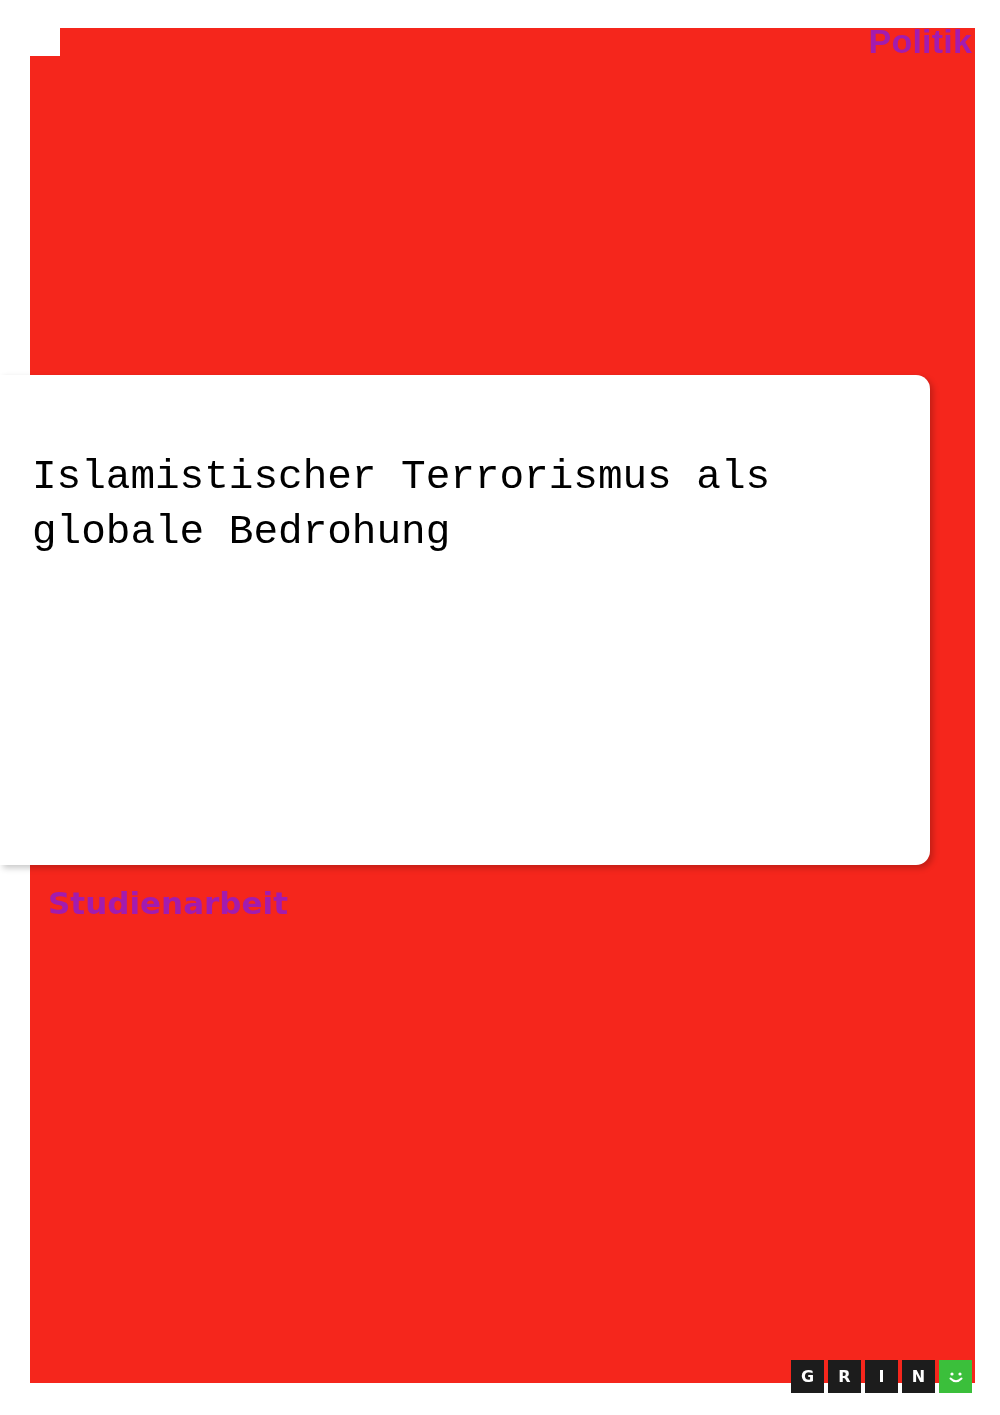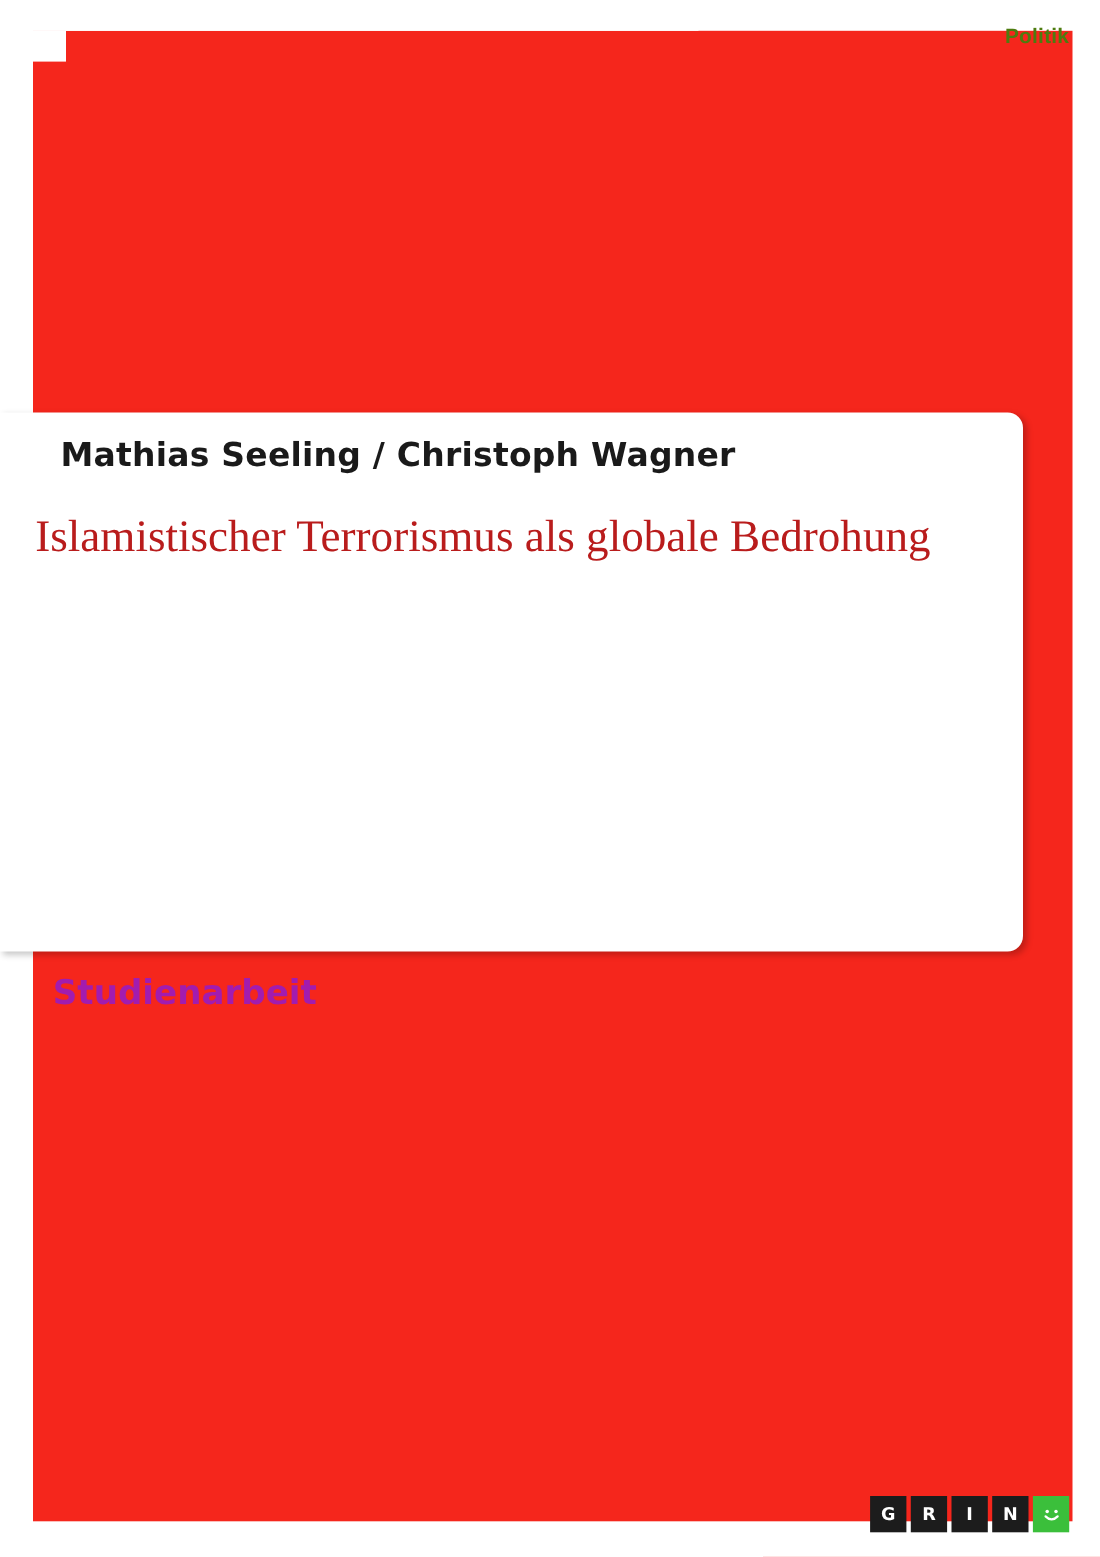--- a/index.html
+++ b/index.html
@@ -50,22 +50,22 @@
     width: 605px;
     height: 28px;
     background: #ffffff;
   }
 
   
   .category {
     position: absolute;
     right: 28px;
     top: 24px;
-    color: #4d7c0f;
-    font-size: 19px;
+    color: #a21caf;
+    font-size: 34px;
     font-weight: bold;
     letter-spacing: 0.2px;
     line-height: 1;
   }
 
   
   .title-card {
     position: absolute;
     left: 0px;
     top: 375px;
@@ -81,26 +81,26 @@
     top: 22px;
     font-size: 30px;
     font-weight: bold;
     color: #1a1a1a;
     letter-spacing: 0.2px;
     font-family: "DejaVu Sans", sans-serif;
   }
   .title {
     position: absolute;
     left: 32px;
-    top: 85px;
+    top: 75px;
     width: 830px;
-    font-family: Liberation Serif, serif;
+    font-family: Liberation Mono, monospace;
     font-size: 41px;
     line-height: 1.33;
-    color: #b91c1c;
+    color: #000000;
   }
 
   
   .doc-type {
     position: absolute;
     left: 48px;
     top: 885px;
     font-size: 31px;
     font-weight: bold;
     color: #a21caf;
@@ -146,21 +146,20 @@
 
   <div class="red-panel">
     <div class="notch"></div>
   </div>
 
   <div class="notch-top"></div>
 
   <div class="category">Politik</div>
 
   <div class="title-card">
-    <div class="authors">Mathias Seeling / Christoph Wagner</div>
     <div class="title">Islamistischer Terrorismus als globale Bedrohung</div>
   </div>
 
   <div class="doc-type">Studienarbeit</div>
 
   <div class="grin-logo">
     <div class="grin-letter">G</div>
     <div class="grin-letter">R</div>
     <div class="grin-letter">I</div>
     <div class="grin-letter">N</div>

